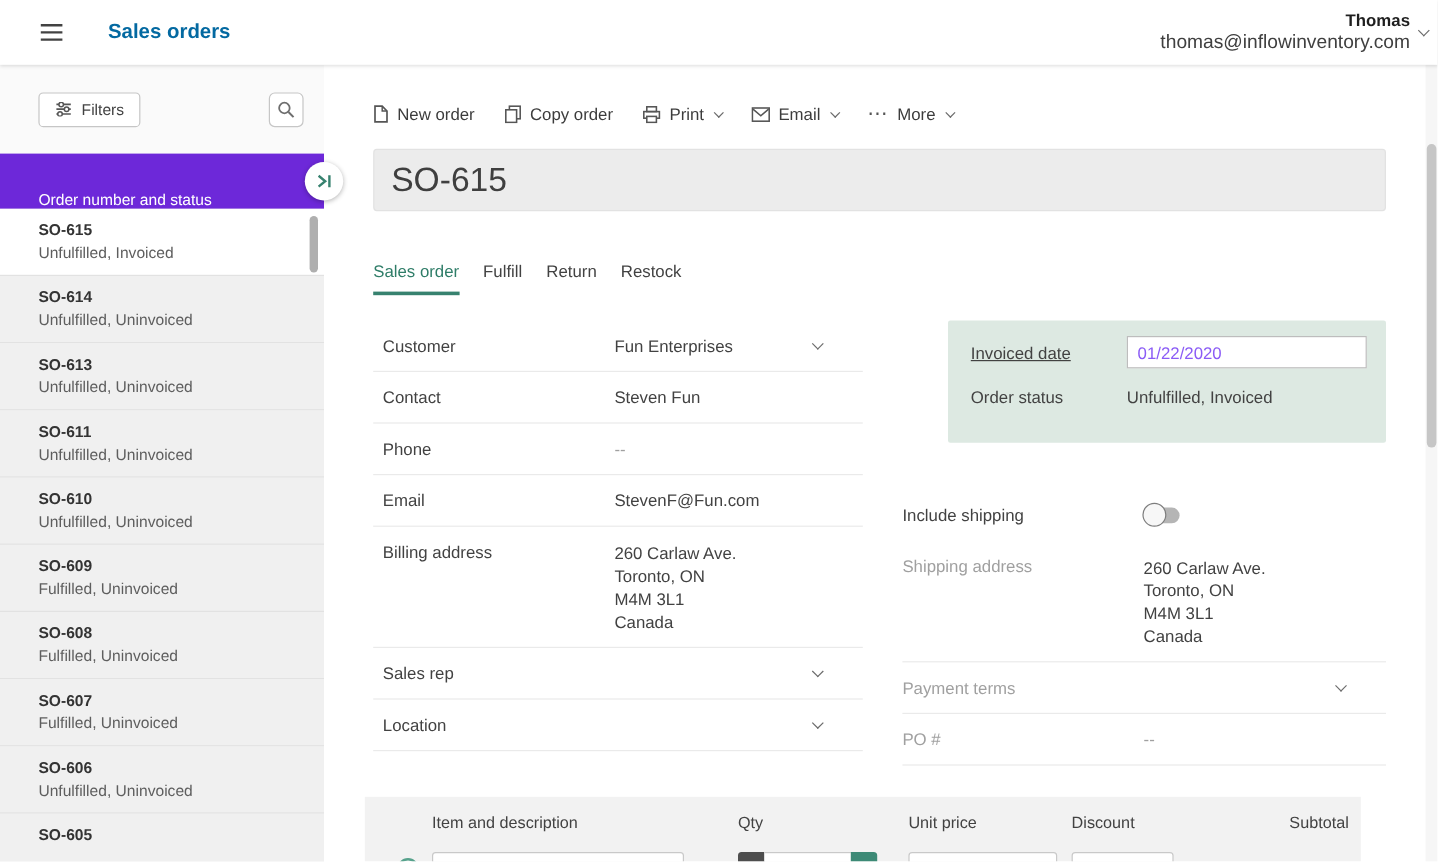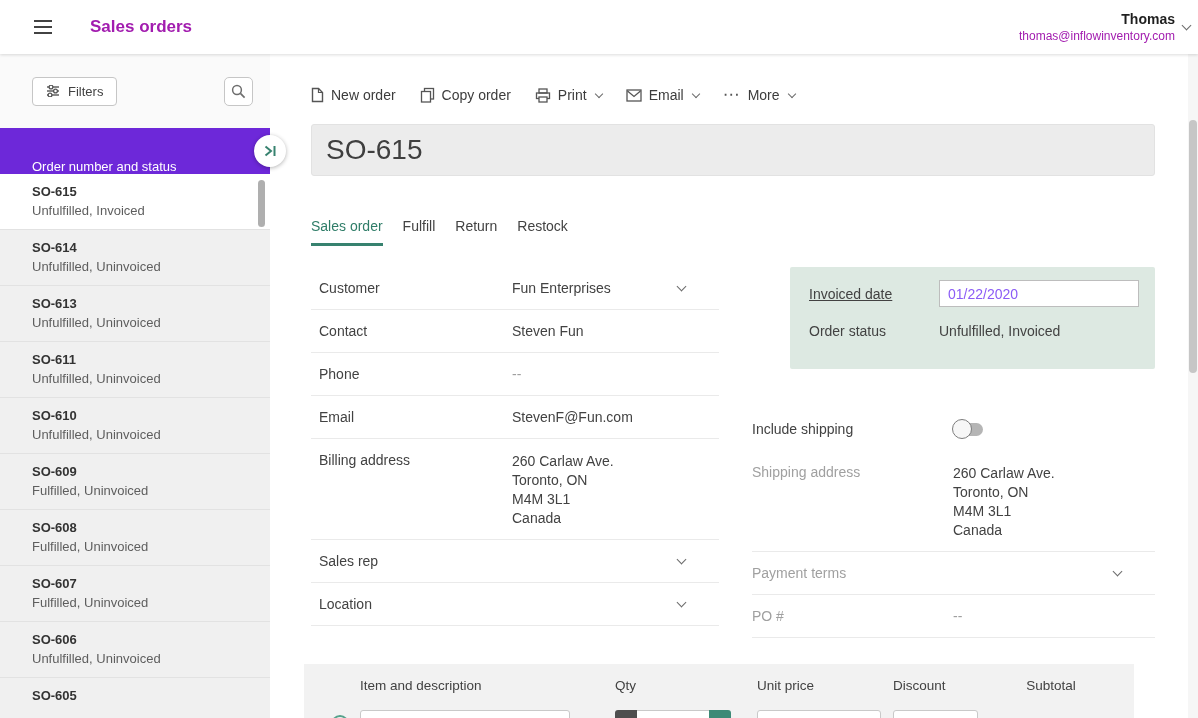--- a/index.html
+++ b/index.html
@@ -4,25 +4,25 @@
 <style>
   * { margin:0; padding:0; box-sizing:border-box; }
   html,body { width:1198px; height:718px; overflow:hidden; background:#fff;
     font-family:"Liberation Sans", sans-serif; color:#424242; }
 
   
   .topbar { height:54px; background:#fff; display:flex; align-items:center;
     position:relative; z-index:30; box-shadow:0 1px 3px rgba(0,0,0,.14); }
   .hamburger { width:38px; height:38px; margin-left:24px; border:none; background:none;
     display:flex; align-items:center; justify-content:center; cursor:pointer; }
-  .app-title { color:#a21caf; font-size:17px; font-weight:bold; margin-left:28px; }
+  .app-title { color:#0369a1; font-size:17px; font-weight:bold; margin-left:28px; }
   .user-area { margin-left:auto; display:flex; align-items:center; gap:8px; padding-right:8px; cursor:pointer; }
   .user-text { text-align:right; }
   .user-name { font-size:14px; font-weight:bold; color:#1f1f1f; }
-  .user-email { font-size:12px; color:#a21caf; margin-top:2px; }
+  .user-email { font-size:16px; color:#404040; margin-top:2px; }
 
   .chev { display:inline-block; width:7px; height:7px; border-right:1.6px solid #6b6b6b;
     border-bottom:1.6px solid #6b6b6b; transform:rotate(45deg); margin-top:-3px; }
 
   
   .app-body { display:flex; height:664px; position:relative; }
 
   
   .sidebar { width:270px; flex-shrink:0; background:#fafafa; display:flex;
     flex-direction:column; position:relative; z-index:10; }
@@ -96,21 +96,21 @@
     border-radius:50%; background:#f7f7f7; border:1.5px solid #7d7d7d; }
 
   
   .items-table { margin-top:26px; margin-left:-7px; width:830px; background:#f2f2f2; }
   .it-header, .it-row { display:grid;
     grid-template-columns:56px 255px 116px 26px 125px 11px 85px 1fr; align-items:center; }
   .it-header { height:42px; font-size:13.5px; color:#424242; }
   .it-row { height:70px; align-items:start; padding-top:4px; }
   .gc1{grid-column:1} .gc2{grid-column:2} .gc3{grid-column:3}
   .gc5{grid-column:5} .gc7{grid-column:7} .gc8{grid-column:8}
-  .h-sub, .c-sub { text-align:center; padding-right:10px; }
+  .h-sub, .c-sub { text-align:right; padding-right:10px; }
   .radio { display:block; width:18px; height:18px; margin-left:27px; margin-top:5px;
     border:2px solid #57a28c; border-radius:50%; cursor:pointer; }
   .select { height:29px; background:#fff; border:1px solid #c9c9c9; border-radius:3px;
     display:flex; align-items:center; padding:0 9px; font-size:14px; cursor:pointer; }
   .select .chev { margin-left:auto; }
   .item-select { width:210px; }
   .disc-select { width:85px; }
   .stepper { display:flex; height:29px; }
   .step-btn { width:22px; border:none; color:#fff; font-size:15px; cursor:pointer;
     display:flex; align-items:center; justify-content:center; font-family:inherit; }

